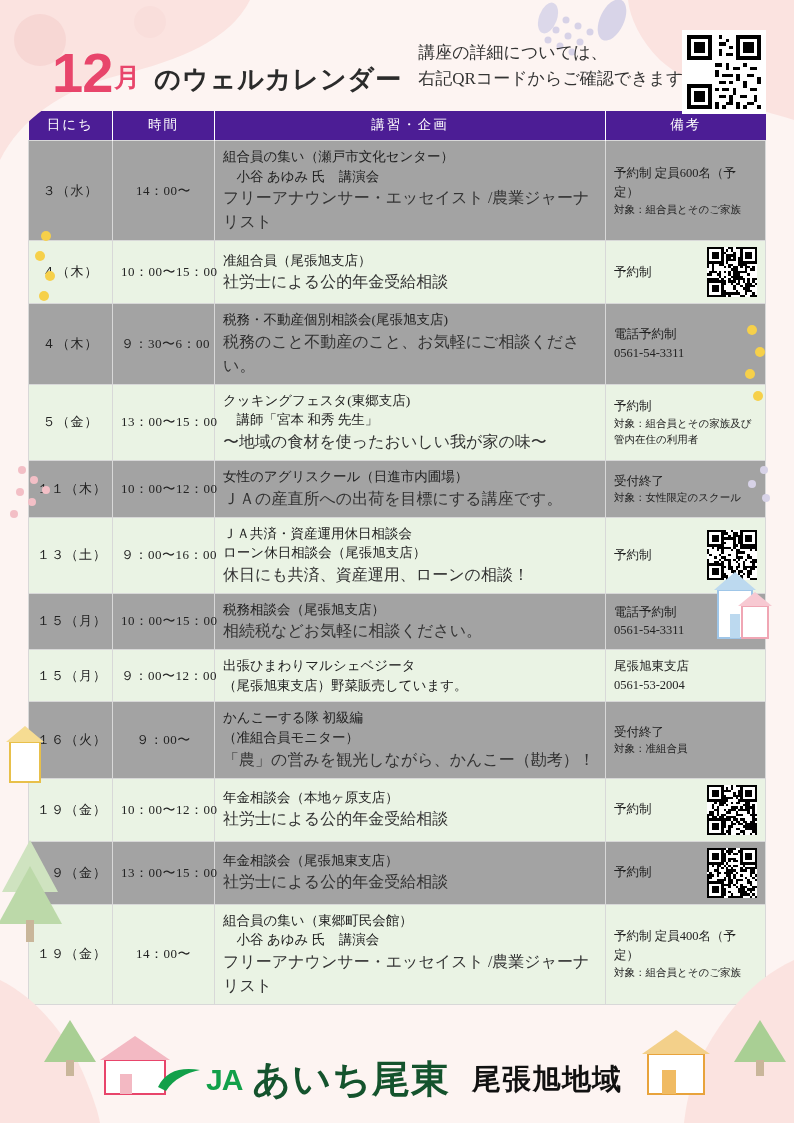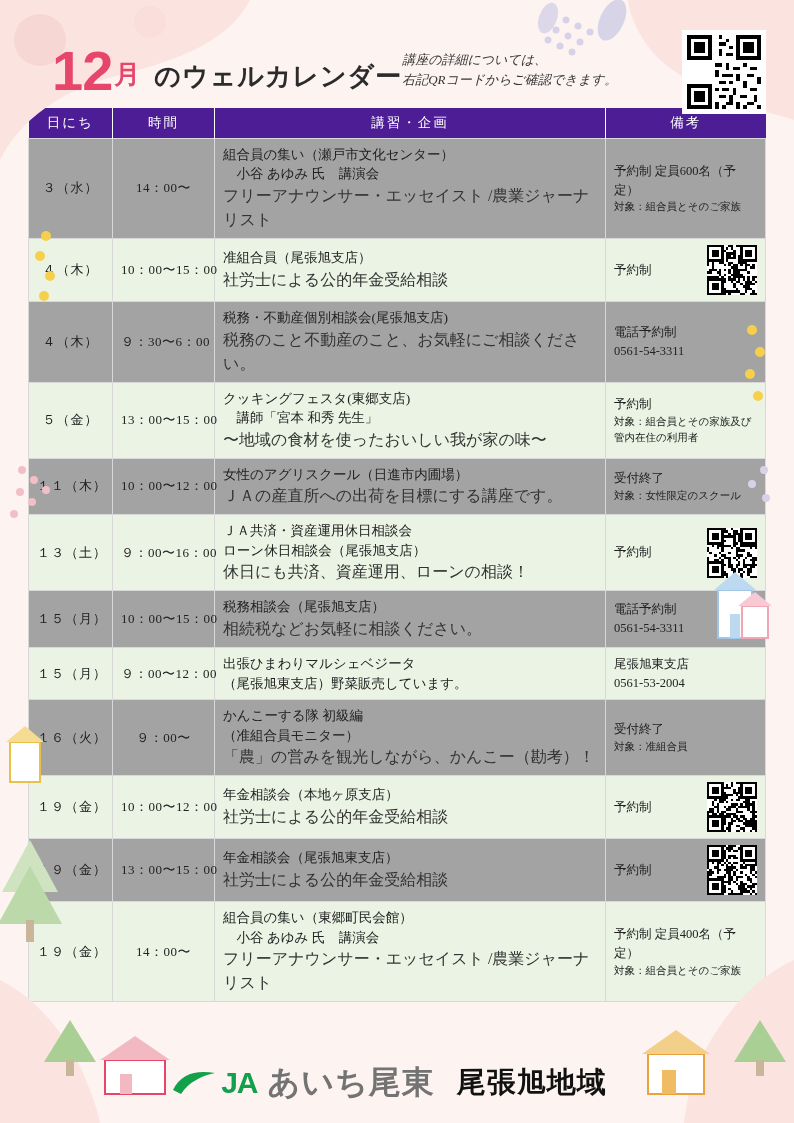--- a/index.html
+++ b/index.html
@@ -41,27 +41,26 @@
   .title-main {
     font-size:26px;
     font-weight:bold;
     color:#2b2b2b;
     margin-left:14px;
     letter-spacing:1px;
     position:relative;
     top:-2px;
   }
   .note {
-    font-size:13px;
+    font-size:17px;
     color:#333;
     line-height:1.55;
-    margin-left:0;
+    margin-left:16px;
     position:relative;
     top:-6px;
-    font-style:italic;
   }
   .qr-box {
     position:absolute;
     top:30px; right:28px;
     width:84px; height:84px;
     background:#fff;
     padding:4px;
     border:1px solid #fff;
   }
   .qr { width:100%; height:100%; }
@@ -117,23 +116,23 @@
     font-family:"Liberation Sans", sans-serif;
     font-weight:bold;
     font-size:30px;
     color:#12a04a;
     letter-spacing:-1px;
     display:flex;
     align-items:center;
   }
   .ja-logo .swoosh { margin-right:4px; }
   .footer-name {
-    font-size:32px;
+    font-size:38px;
     font-weight:bold;
-    color:#737373;
+    color:#14532d;
     letter-spacing:1px;
   }
   .footer-region {
     font-size:29px;
     font-weight:bold;
     color:#111;
     letter-spacing:1px;
     margin-left:12px;
   }
 </style>

